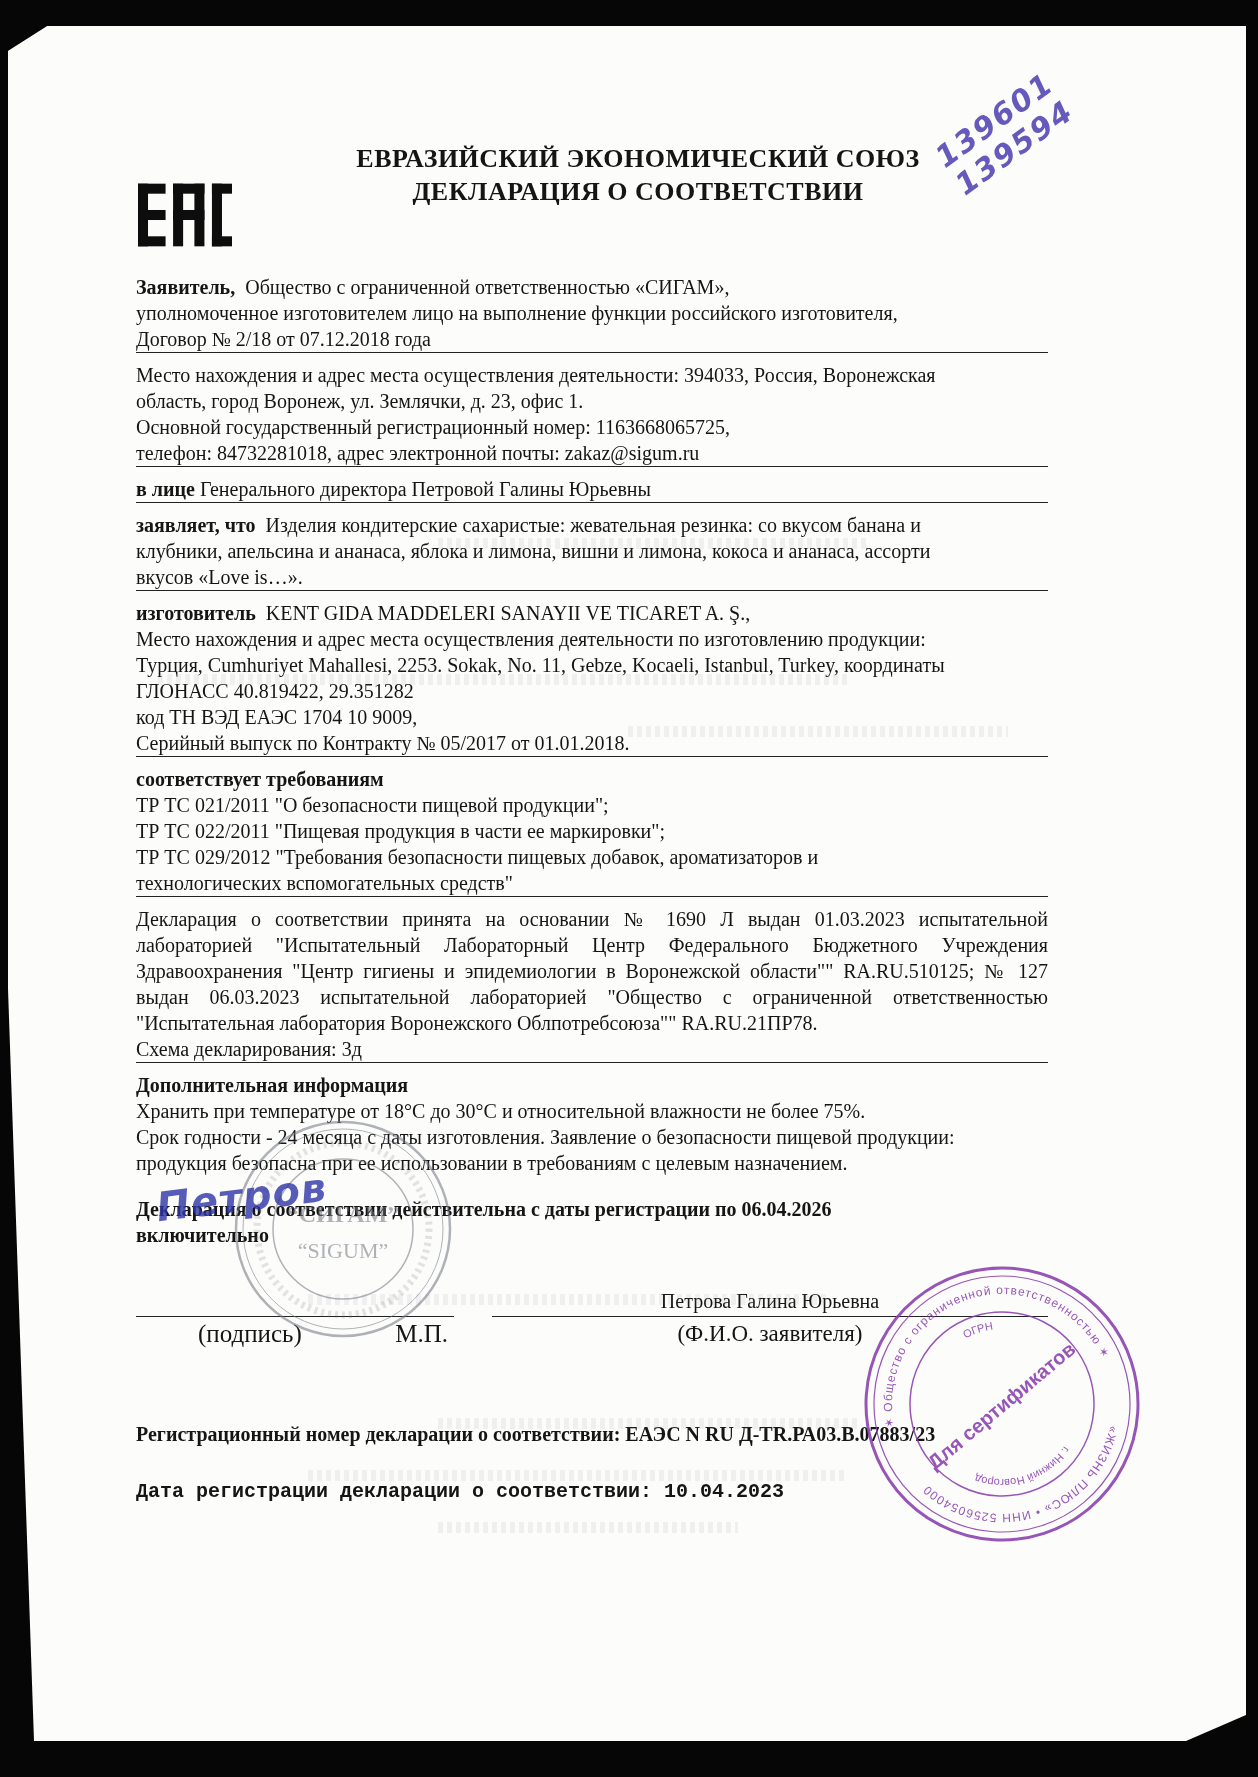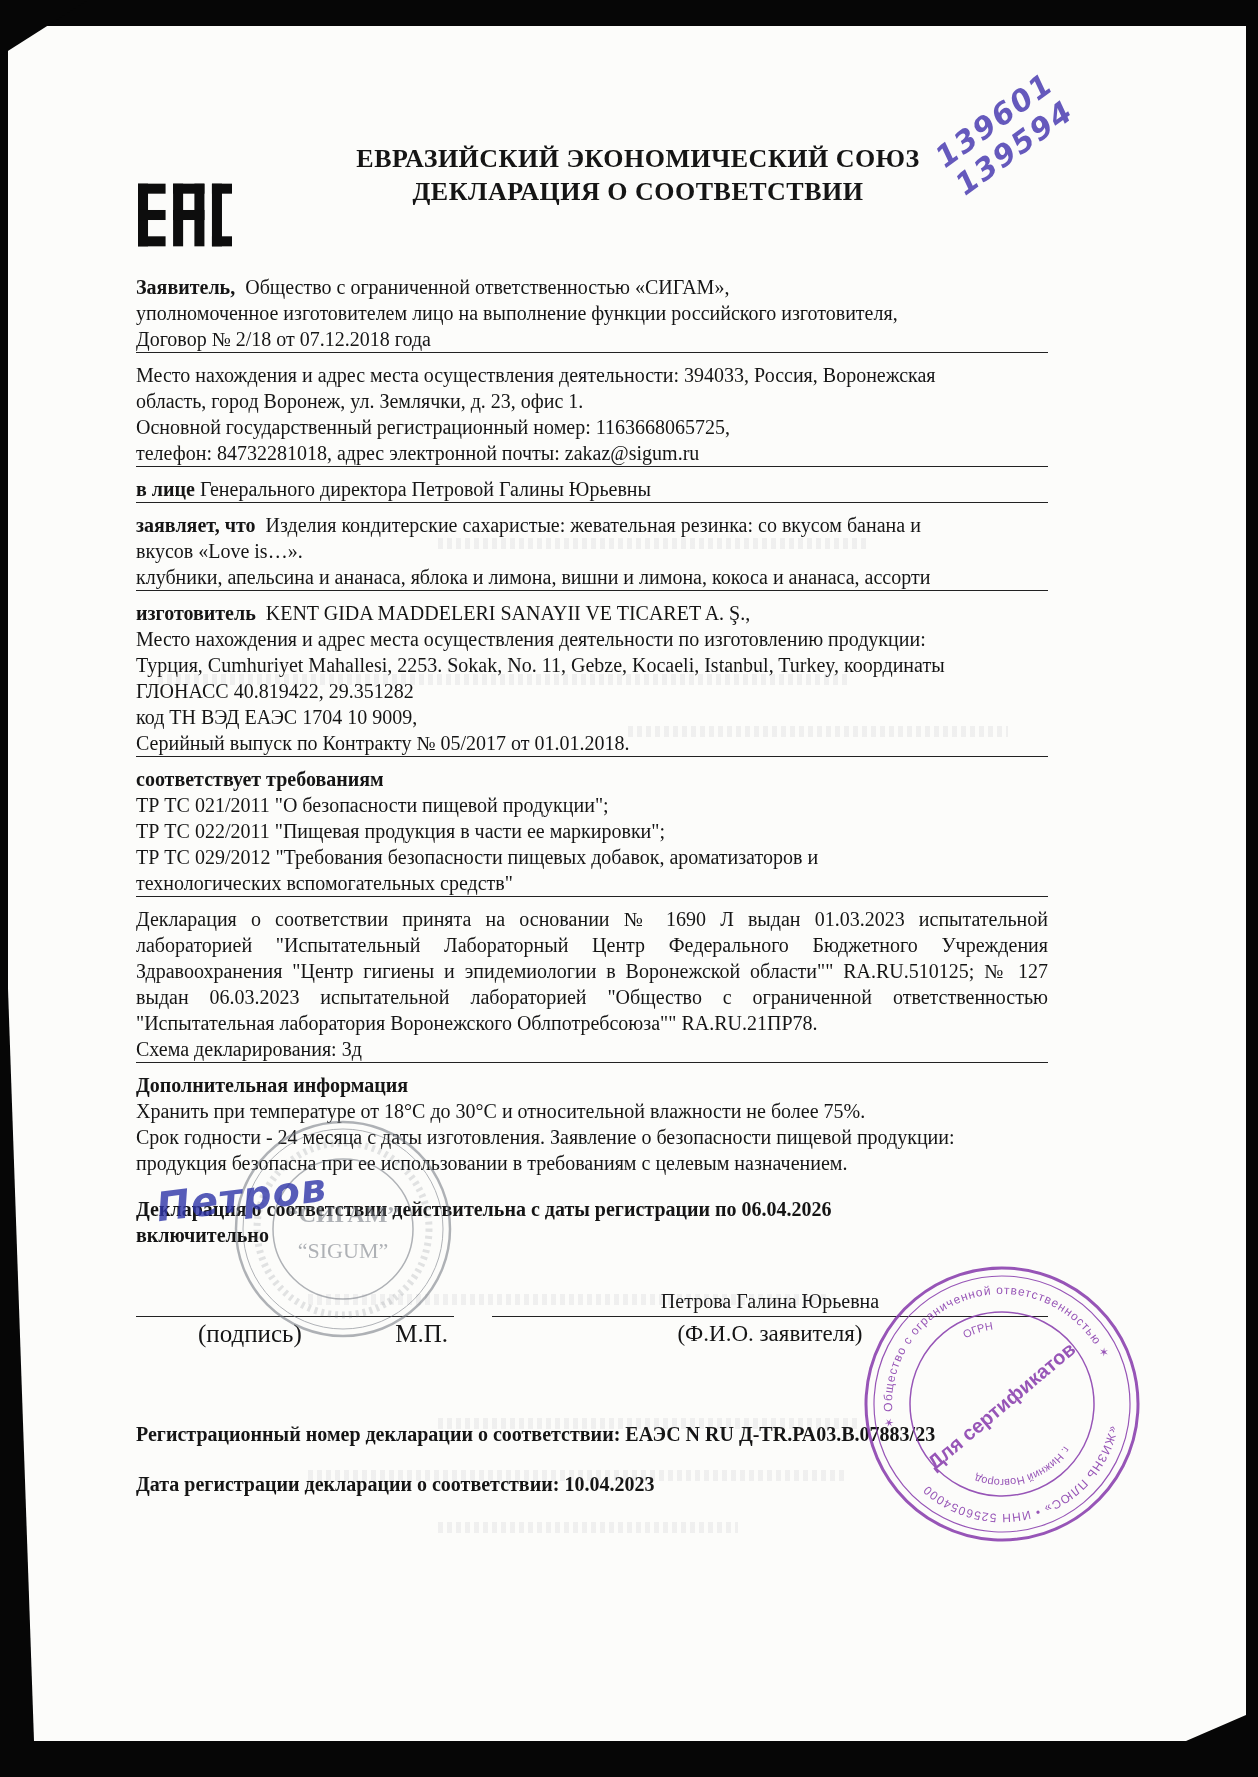--- a/index.html
+++ b/index.html
@@ -25,21 +25,21 @@
   .sig-row{display:flex;margin-top:36px;}
   .sig-left{width:318px;}
   .sig-gap{width:38px;}
   .sig-right{flex:1;}
   .sig-line{border-bottom:1.6px solid #222;height:32px;}
   .sig-right .sig-line{display:flex;align-items:flex-end;justify-content:center;}
   .sig-right .sig-line span{padding-bottom:2px;}
   .cap-row{display:flex;justify-content:space-between;padding:4px 6px 0 62px;font-size:25px;}
   .cap-center{text-align:center;padding-top:4px;font-size:23px;}
   .reg-block{margin-top:74px;font-weight:bold;}
-  .date-line{margin-top:24px;font-weight:bold;}
+  .date-line{margin-top:32px;font-weight:bold;font-family:Liberation Mono, monospace;}
   
   .eac-logo{position:absolute;left:130px;top:140px;}
   
   .hand-numbers{position:absolute;left:928px;top:74px;transform:rotate(-36deg);
                 font-family:"DejaVu Sans", sans-serif;font-style:italic;font-weight:bold;
                 font-size:30px;line-height:34px;color:#4b3db2;opacity:.85;letter-spacing:2px;}
   
   .signature-script{position:absolute;left:148px;top:1148px;transform:rotate(-7deg);
                     font-family:"DejaVu Sans", sans-serif;font-style:italic;font-weight:bold;
                     font-size:40px;color:#2f35a8;opacity:.8;letter-spacing:1px;}
@@ -104,22 +104,22 @@
         <div>Основной государственный регистрационный номер: 1163668065725,</div>
         <div>телефон: 84732281018, адрес электронной почты: zakaz@sigum.ru</div>
       </div>
 
       <div class="para rule">
         <div><span class="b">в лице</span> <span>Генерального директора Петровой Галины Юрьевны</span></div>
       </div>
 
       <div class="para rule">
         <div><span class="b">заявляет, что</span>&nbsp; <span>Изделия кондитерские сахаристые: жевательная резинка: со вкусом банана и</span></div>
+        <div>клубники, апельсина и ананаса, яблока и лимона, вишни и лимона, кокоса и ананаса, ассорти</div>
         <div>вкусов «Love is…».</div>
-        <div>клубники, апельсина и ананаса, яблока и лимона, вишни и лимона, кокоса и ананаса, ассорти</div>
       </div>
 
       <div class="para rule">
         <div><span class="b">изготовитель</span>&nbsp; <span>KENT GIDA MADDELERI SANAYII VE TICARET A. Ş.,</span></div>
         <div>Место нахождения и адрес места осуществления деятельности по изготовлению продукции:</div>
         <div>Турция, Cumhuriyet Mahallesi, 2253. Sokak, No. 11, Gebze, Kocaeli, Istanbul, Turkey, координаты</div>
         <div>ГЛОНАСС  40.819422, 29.351282</div>
         <div>код ТН ВЭД ЕАЭС 1704 10 9009,</div>
         <div>Серийный выпуск по Контракту № 05/2017 от 01.01.2018.</div>
       </div>

